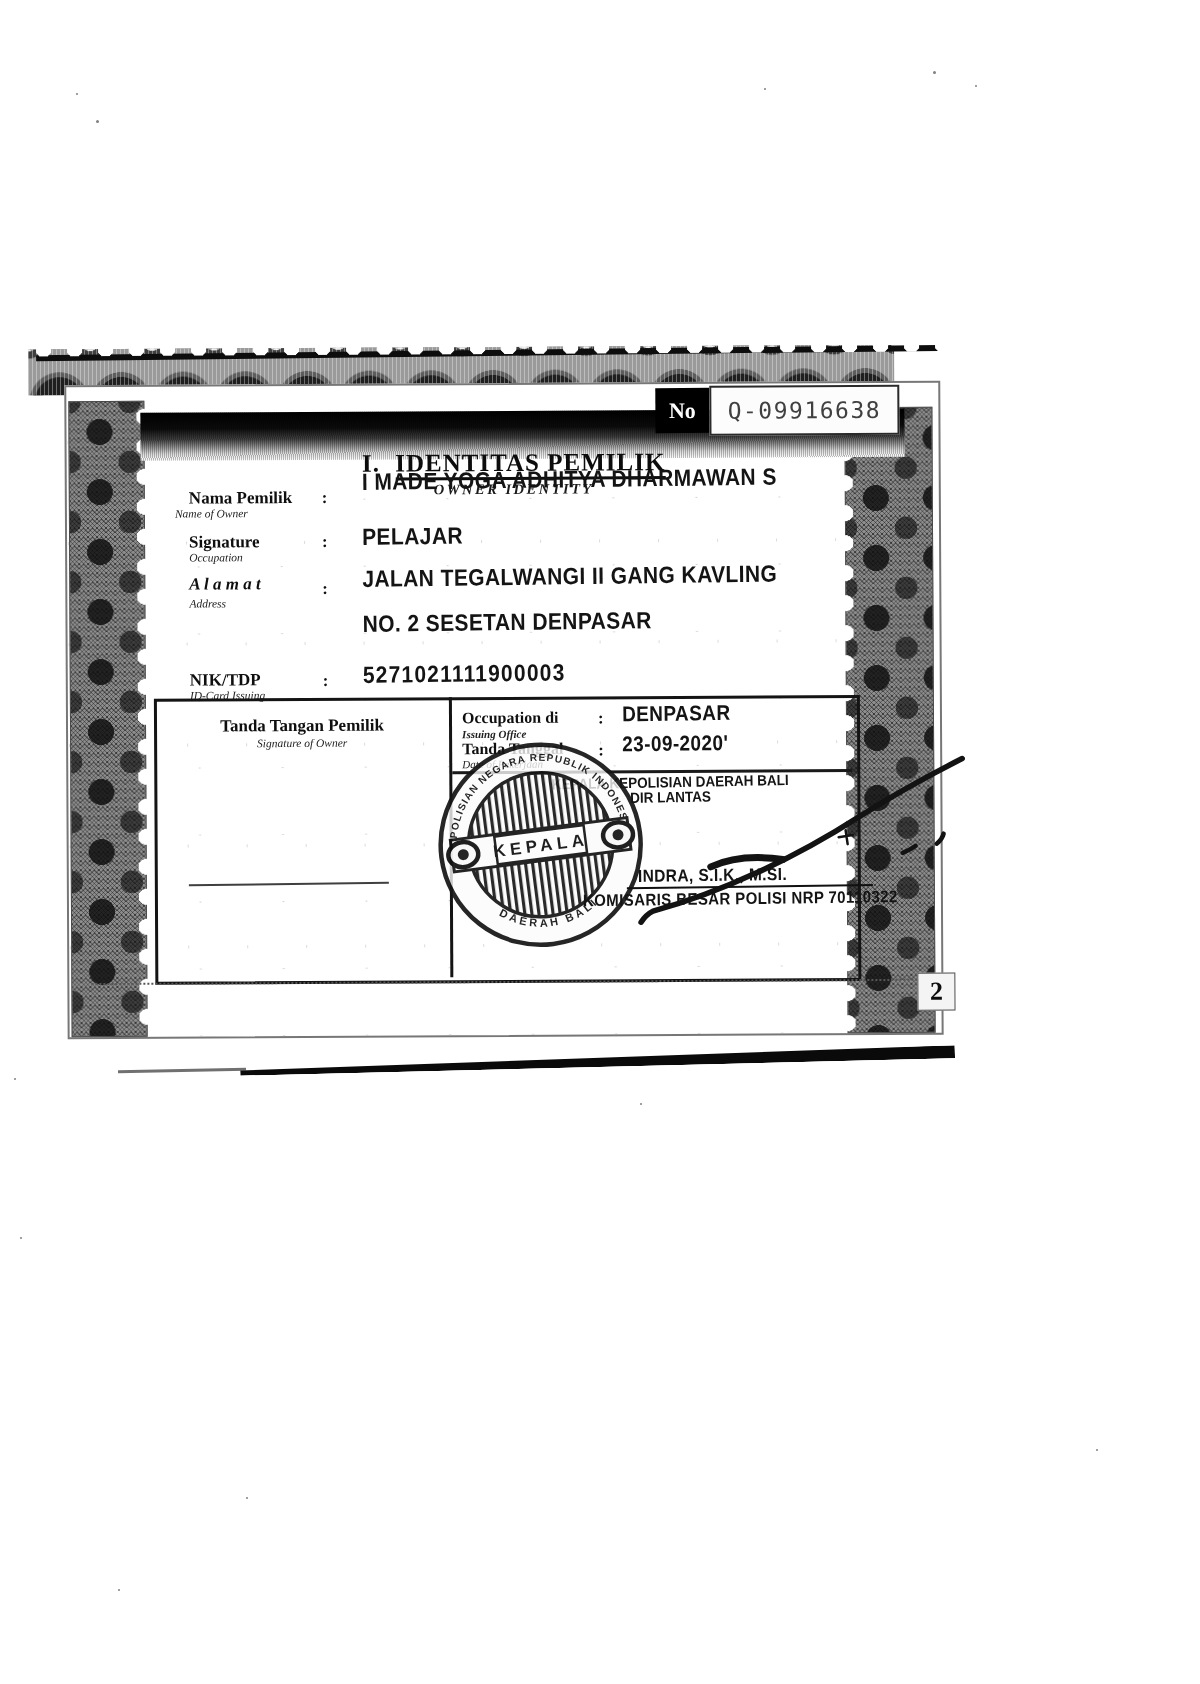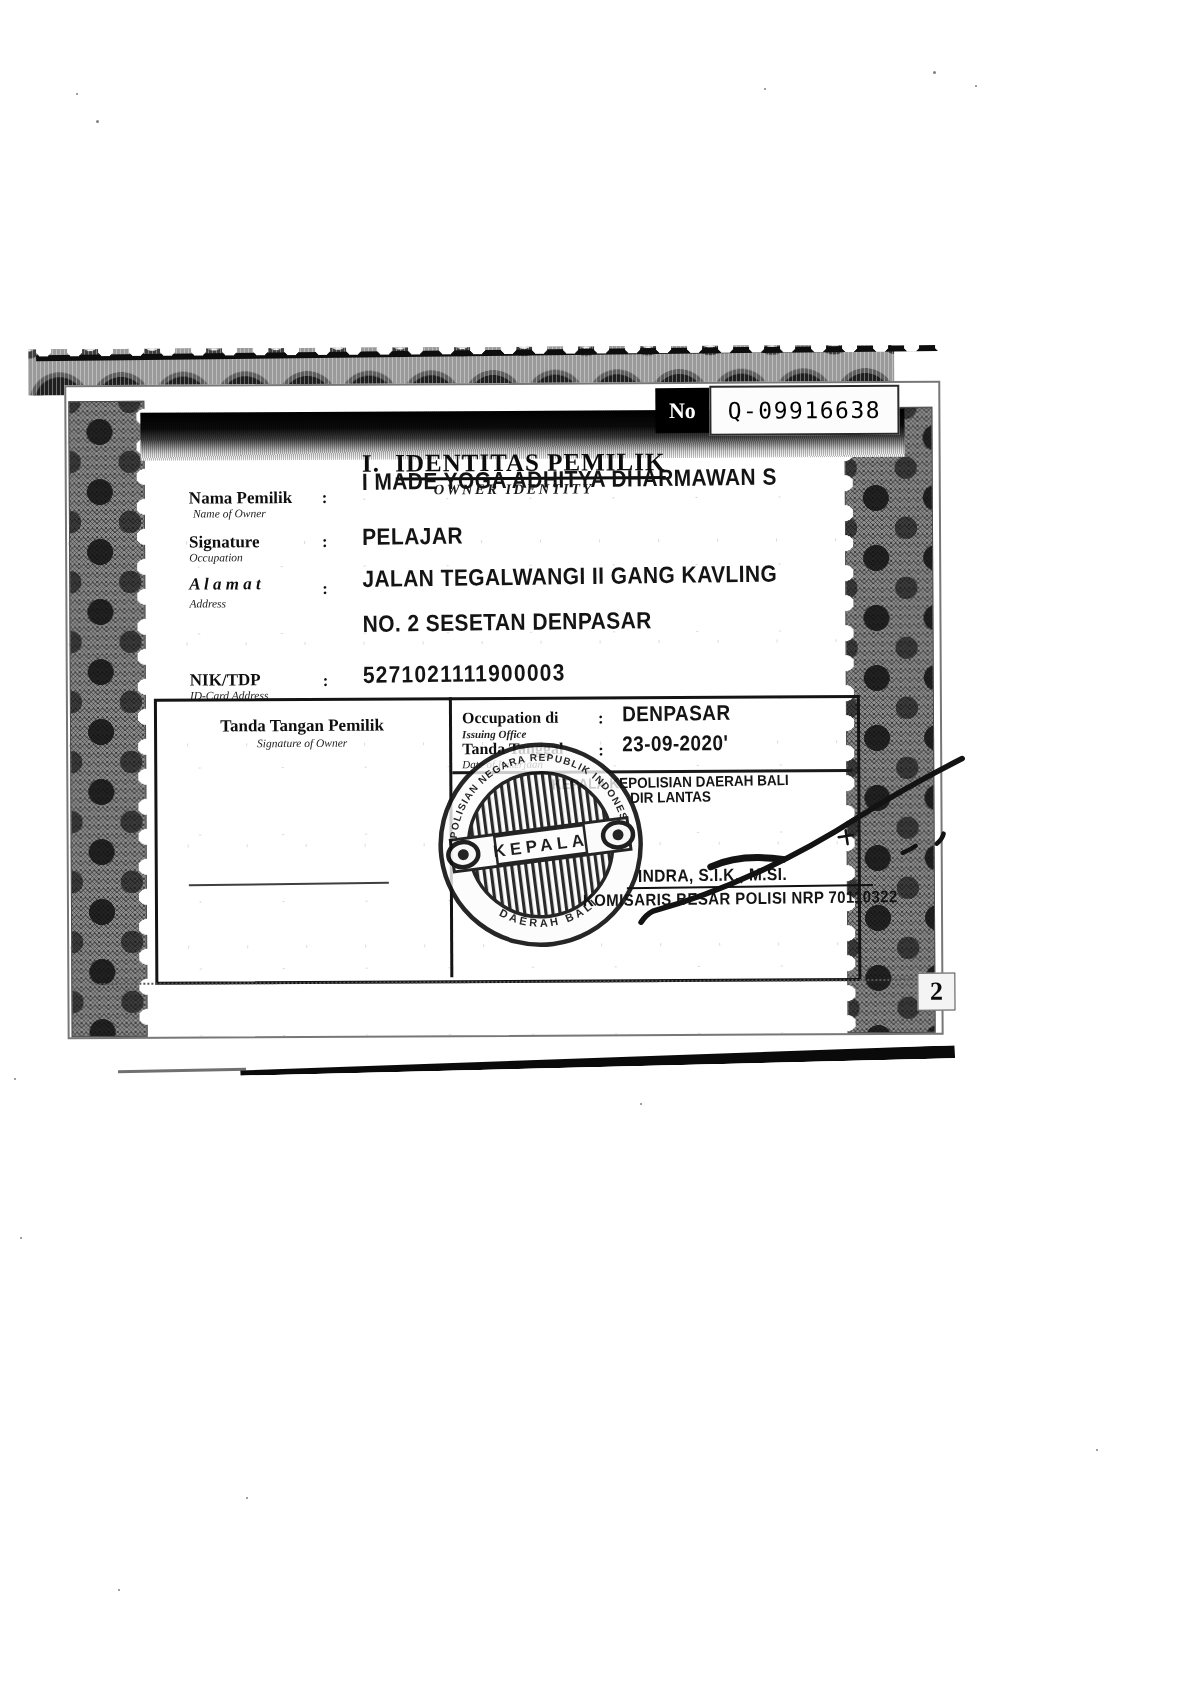--- a/index.html
+++ b/index.html
@@ -41,21 +41,21 @@
         background-image:radial-gradient(circle,#fff 0 46%,transparent 47%);background-size:31px 14px;}
   #headerbar{position:absolute;left:112px;top:64px;width:764px;height:48px;
         background:
          repeating-linear-gradient(87deg,rgba(0,0,0,.25) 0 1px,transparent 1px 2px),
          linear-gradient(180deg,#000 0%,#0c0c0c 34%,#3f3f3f 56%,#8f8f8f 72%,#d9d9d9 86%,#fdfdfd 100%);}
   #nobox{position:absolute;left:627px;top:42px;width:54px;height:45px;background:#000;color:#fff;
         display:flex;align-items:center;justify-content:center;
         font-family:"Liberation Serif",serif;font-weight:700;font-size:22px;}
   #numbox{position:absolute;left:681px;top:40px;width:186px;height:46px;background:#fcfcfc;
         border:2px solid #2a2a2a;display:flex;align-items:center;justify-content:center;}
-  .docnum{font-family:"DejaVu Sans Mono",monospace;font-size:23px;letter-spacing:1.5px;color:#000000;}
+  .docnum{font-family:"DejaVu Sans Mono",monospace;font-size:23px;letter-spacing:1.5px;color:#404040;}
   #titleblock{position:absolute;left:185px;top:102px;width:600px;text-align:center;}
   .title{font-family:"Liberation Serif",serif;font-weight:700;font-size:25px;letter-spacing:1px;color:#0c0c0c;}
   .title-underline{border-bottom:3.5px solid #0e0e0e;padding-bottom:1px;}
   #subtitle{position:absolute;left:185px;top:134px;width:600px;text-align:center;
         font-style:italic;font-weight:600;font-size:14.5px;letter-spacing:2.5px;color:#1c1c1c;}
   .lbl{position:absolute;font-family:"Liberation Serif",serif;font-weight:700;font-size:17px;color:#0f0f0f;white-space:nowrap;}
   .sub{position:absolute;font-family:"Liberation Serif",serif;font-style:italic;font-size:11.5px;color:#222;white-space:nowrap;}
   .colon{position:absolute;font-family:"Liberation Serif",serif;font-weight:700;font-size:17px;color:#0f0f0f;}
   .typed{position:absolute;font-family:"Liberation Sans",sans-serif;font-weight:700;color:#141414;
          letter-spacing:.4px;white-space:nowrap;transform:scaleY(1.12) rotate(-0.4deg);transform-origin:left top;}
@@ -112,37 +112,37 @@
   </div>
 
   <div id="titleblock">
     <span class="title">I.</span>
     <span class="title">&nbsp;</span>
     <span class="title title-underline">IDENTITAS PEMILIK</span>
   </div>
   <div id="subtitle">OWNER IDENTITY</div>
 
   <div class="lbl" style="left:160px;top:140px;">Nama Pemilik</div>
-  <div class="sub" style="left:164px;top:159px;">Name of Owner</div>
+  <div class="sub" style="left:146px;top:159px;">Name of Owner</div>
   <div class="colon" style="left:293px;top:140px;">:</div>
   <div class="typed v21" style="left:333px;top:121px;">I MADE YOGA ADHITYA DHARMAWAN S</div>
 
   <div class="lbl" style="left:160px;top:184px;">Signature</div>
   <div class="sub" style="left:160px;top:203px;">Occupation</div>
   <div class="colon" style="left:293px;top:184px;">:</div>
   <div class="typed v21" style="left:333px;top:176px;">PELAJAR</div>
 
   <div class="lbl" style="left:160px;top:226px;font-style:italic;">A l a m a t</div>
   <div class="sub" style="left:160px;top:249px;">Address</div>
   <div class="colon" style="left:293px;top:231px;">:</div>
   <div class="typed v21" style="left:333px;top:218px;">JALAN TEGALWANGI II GANG KAVLING</div>
   <div class="typed v21" style="left:333px;top:263px;">NO. 2 SESETAN DENPASAR</div>
 
   <div class="lbl" style="left:160px;top:322px;">NIK/TDP</div>
-  <div class="sub" style="left:160px;top:341px;">ID-Card Address</div>
+  <div class="sub" style="left:160px;top:341px;">ID-Card Issuing</div>
   <div class="colon" style="left:293px;top:323px;">:</div>
   <div class="typed v21" style="left:333px;top:314px;letter-spacing:1.2px;">5271021111900003</div>
 
   <div id="sigtable"></div>
   <div id="divider"></div>
 
   <div class="lbl" style="left:134px;top:368px;width:276px;text-align:center;white-space:normal;">Tanda Tangan Pemilik</div>
   <div class="sub" style="left:134px;top:389px;width:276px;text-align:center;">Signature of Owner</div>
   <div id="sigline"></div>
 

